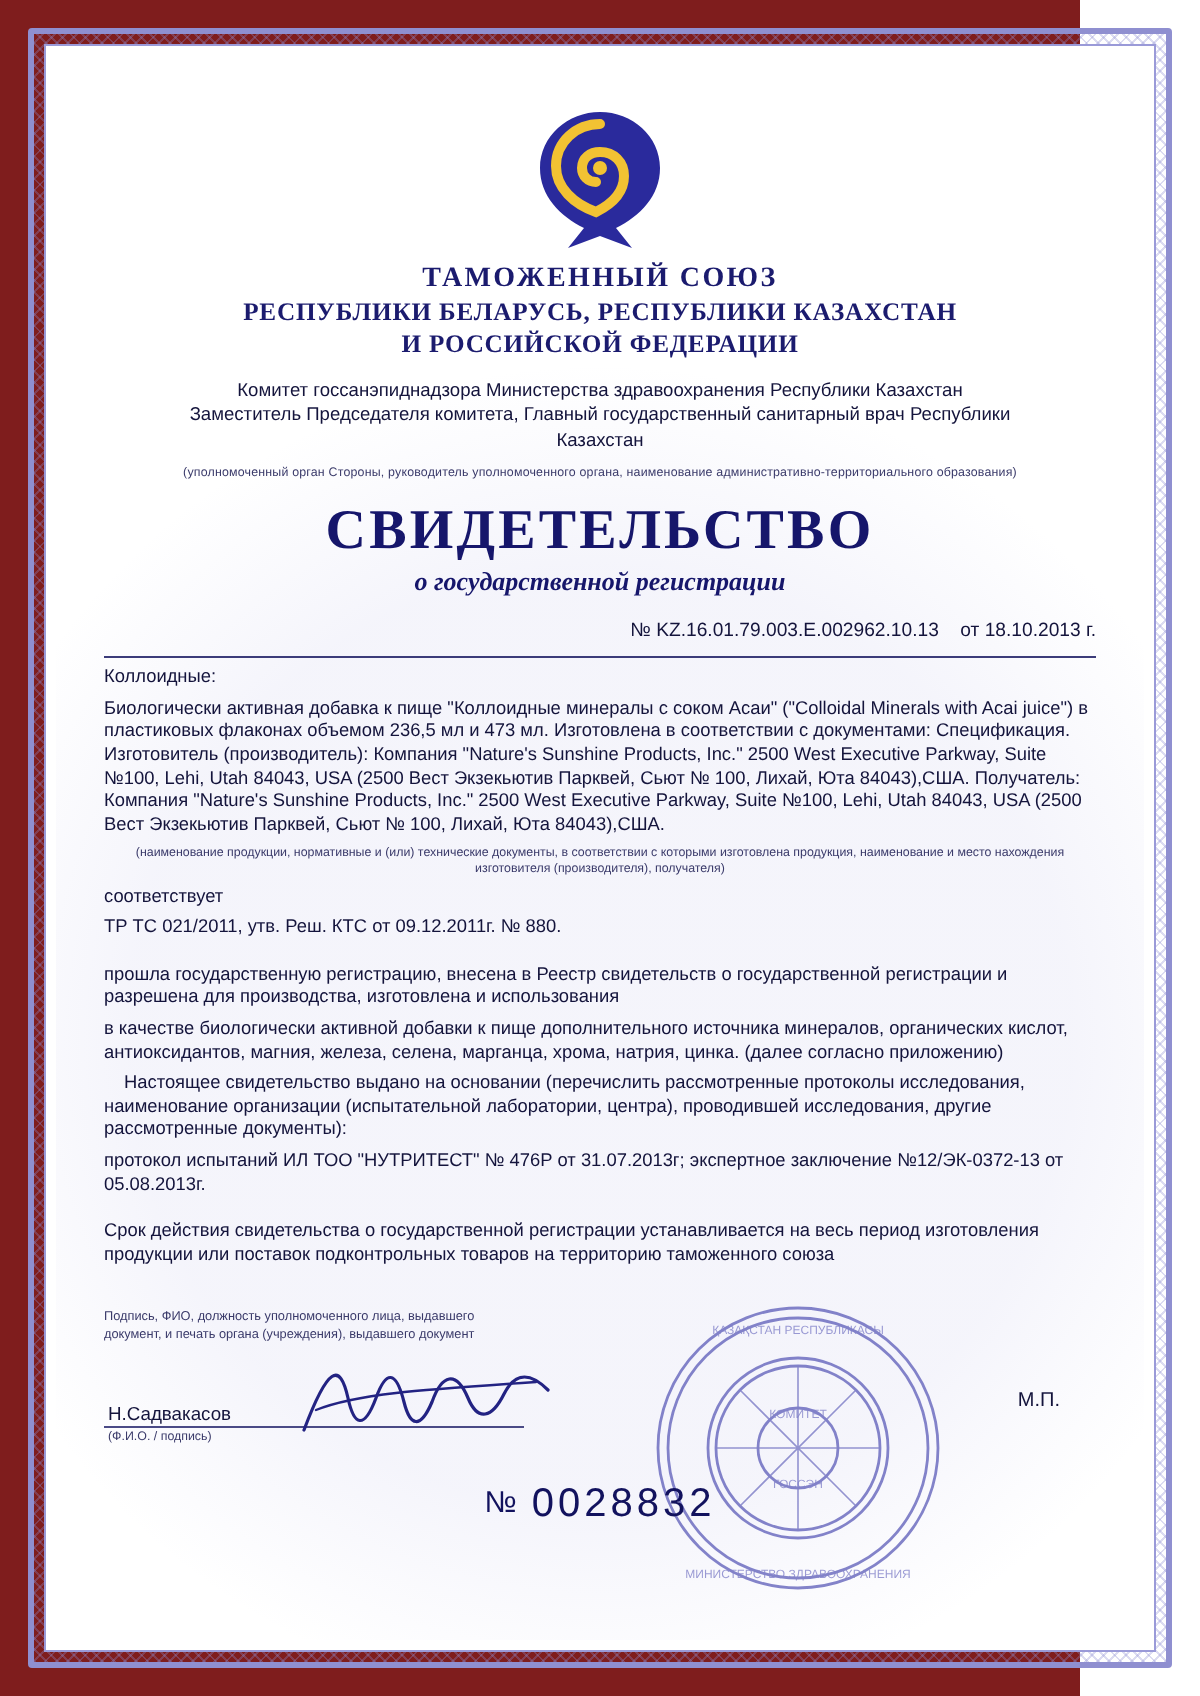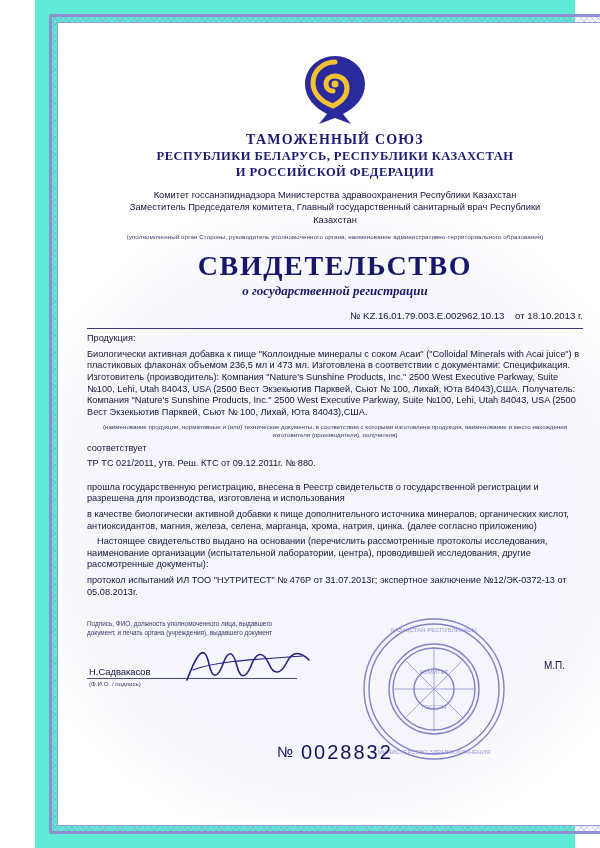--- a/index.html
+++ b/index.html
@@ -13,22 +13,21 @@
     font-family: "Liberation Sans", sans-serif;
     color: #1a1a3a;
     position: relative;
     overflow: hidden;
   }
   .page {
     position: absolute;
     left: 0; top: 0;
     width: 540px;
     height: 848px;
-    background: #5eead4;
-    margin-left: 35px;
+    background: #7f1d1d;
   }
   
   .border-outer {
     position: absolute;
     left: 14px; top: 14px;
     width: 572px; height: 820px;
     border: 3px solid #8f8fd0;
     border-radius: 2px;
     box-sizing: border-box;
     background:
@@ -256,32 +255,33 @@
     <div class="cert-number-line">
       <span>№</span>
       <span>KZ.16.01.79.003.Е.002962.10.13</span>
       &nbsp;&nbsp;
       <span>от</span>
       <span>18.10.2013 г.</span>
     </div>
 
     <hr class="hr">
 
-    <div class="block">Продукция:</div>
+    <div class="block">Коллоидные:</div>
     <div class="block">Биологически активная добавка к пище "Коллоидные минералы с соком Асаи" ("Colloidal Minerals with Acai juice") в пластиковых флаконах объемом 236,5 мл и 473 мл. Изготовлена в соответствии с документами: Спецификация. Изготовитель (производитель): Компания "Nature's Sunshine Products, Inc." 2500 West Executive Parkway, Suite №100, Lehi, Utah 84043, USA (2500 Вест Экзекьютив Парквей, Сьют № 100, Лихай, Юта 84043),США. Получатель: Компания "Nature's Sunshine Products, Inc." 2500 West Executive Parkway, Suite №100, Lehi, Utah 84043, USA (2500 Вест Экзекьютив Парквей, Сьют № 100, Лихай, Юта 84043),США.</div>
     <div class="small-note">(наименование продукции, нормативные и (или) технические документы, в соответствии с которыми изготовлена продукция, наименование и место нахождения изготовителя (производителя), получателя)</div>
 
     <div class="block">соответствует</div>
     <div class="block">ТР ТС 021/2011, утв. Реш. КТС от 09.12.2011г. № 880.</div>
 
     <div class="block mt12">прошла государственную регистрацию, внесена в Реестр свидетельств о государственной регистрации и разрешена для производства, изготовлена и использования</div>
     <div class="block">в качестве биологически активной добавки к пище дополнительного источника минералов, органических кислот, антиоксидантов, магния, железа, селена, марганца, хрома, натрия, цинка. (далее согласно приложению)</div>
     <div class="block indent">Настоящее свидетельство выдано на основании (перечислить рассмотренные протоколы исследования, наименование организации (испытательной лаборатории, центра), проводившей исследования, другие рассмотренные документы):</div>
     <div class="block">протокол испытаний ИЛ ТОО "НУТРИТЕСТ" № 476Р от 31.07.2013г; экспертное заключение №12/ЭК-0372-13 от 05.08.2013г.</div>
 
+    <div class="block mt12">Срок действия свидетельства о государственной регистрации устанавливается на весь период изготовления продукции или поставок подконтрольных товаров на территорию таможенного союза</div>
 
     <div class="sign-area">
       <div class="sign-caption">Подпись, ФИО,  должность уполномоченного лица, выдавшего документ, и печать органа (учреждения), выдавшего документ</div>
       <div class="sign-line"></div>
       <div class="sign-name">Н.Садвакасов</div>
       <div class="sign-fio">(Ф.И.О. / подпись)</div>
       <div class="mp">М.П.</div>
 
       <div class="scribble">
         <svg width="130" height="46" viewBox="0 0 130 46" xmlns="http://www.w3.org/2000/svg">

